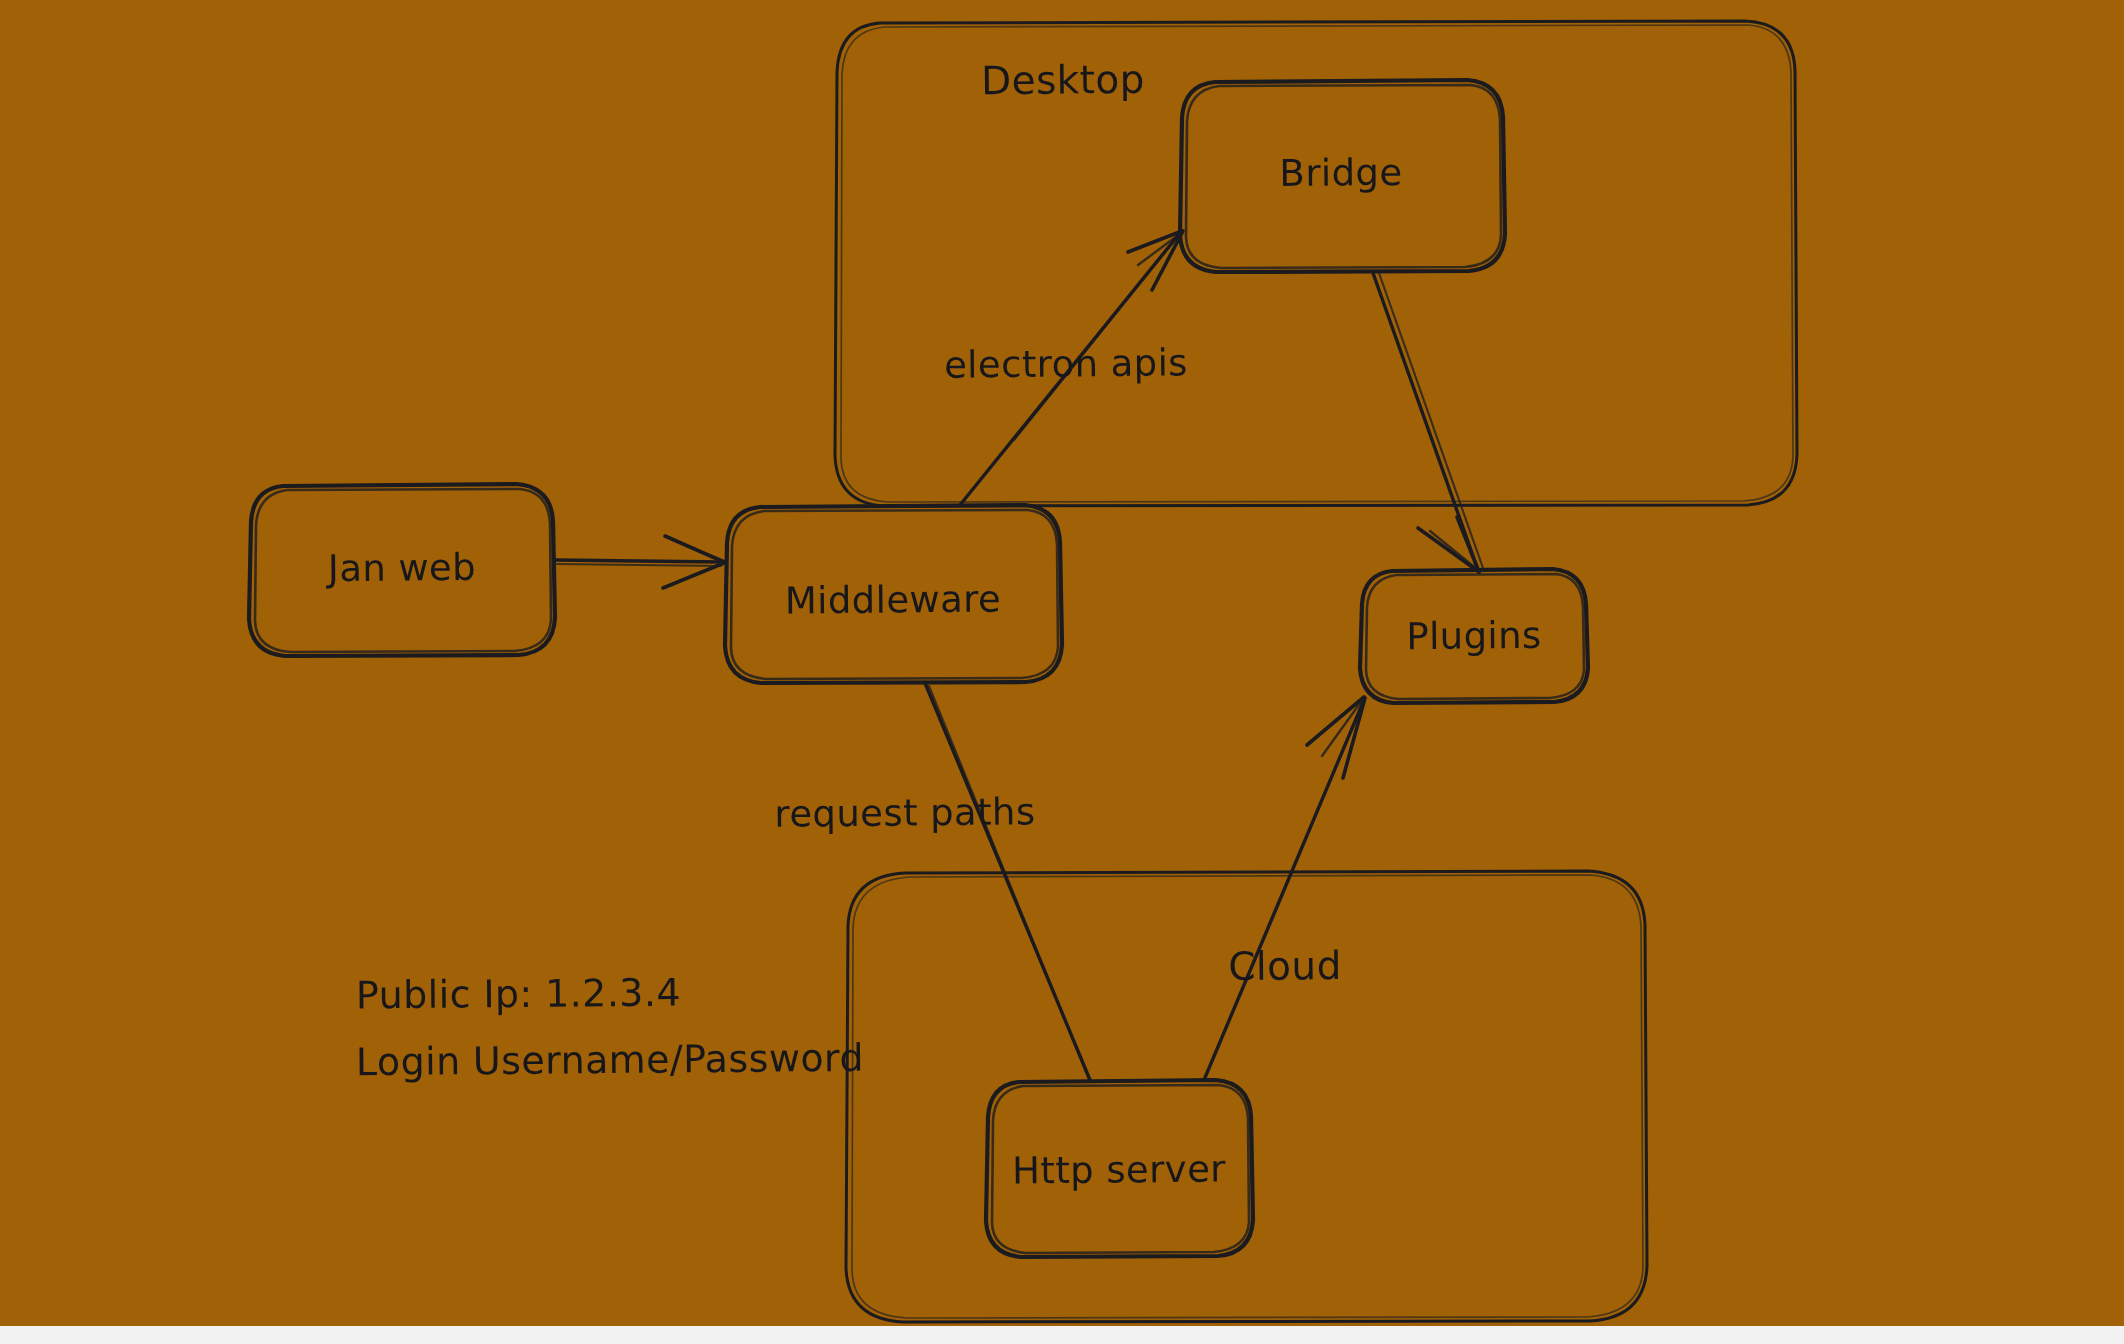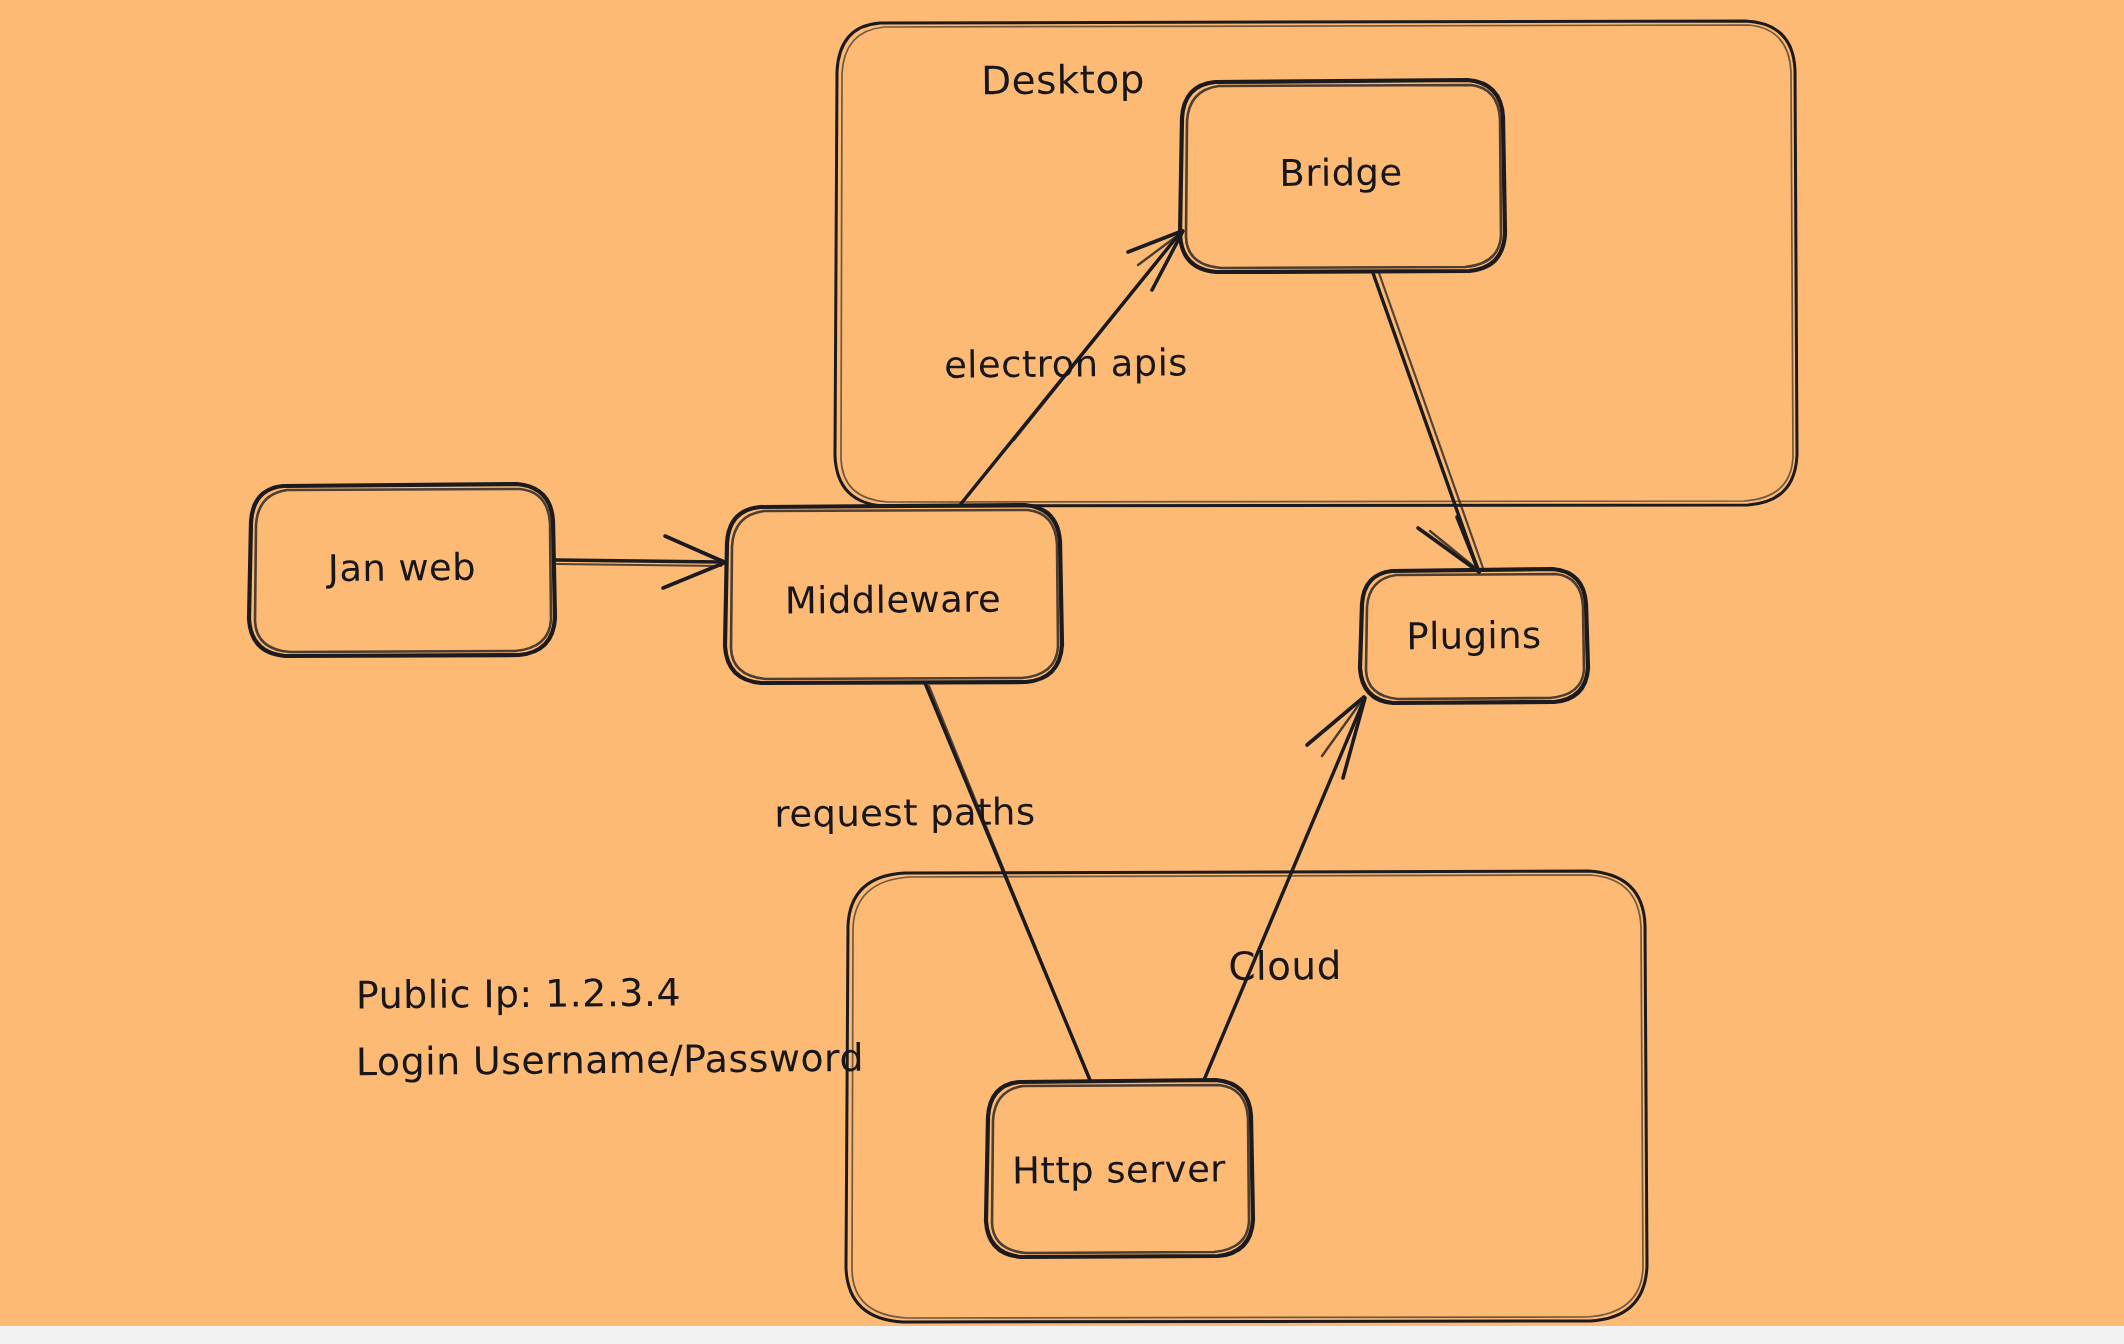--- a/index.html
+++ b/index.html
@@ -7,21 +7,21 @@
     padding: 0;
     background: #ffffff;
   }
   body {
     font-family: "DejaVu Sans", sans-serif;
   }
   #stage {
     position: relative;
     width: 2124px;
     height: 1344px;
-    background: #fdba74;
+    background: #a16207;
     overflow: hidden;
   }
   #stage > svg.diagram-svg {
     position: absolute;
     left: 0;
     top: 0;
     width: 2124px;
     height: 1344px;
   }
   .sk-stroke {

